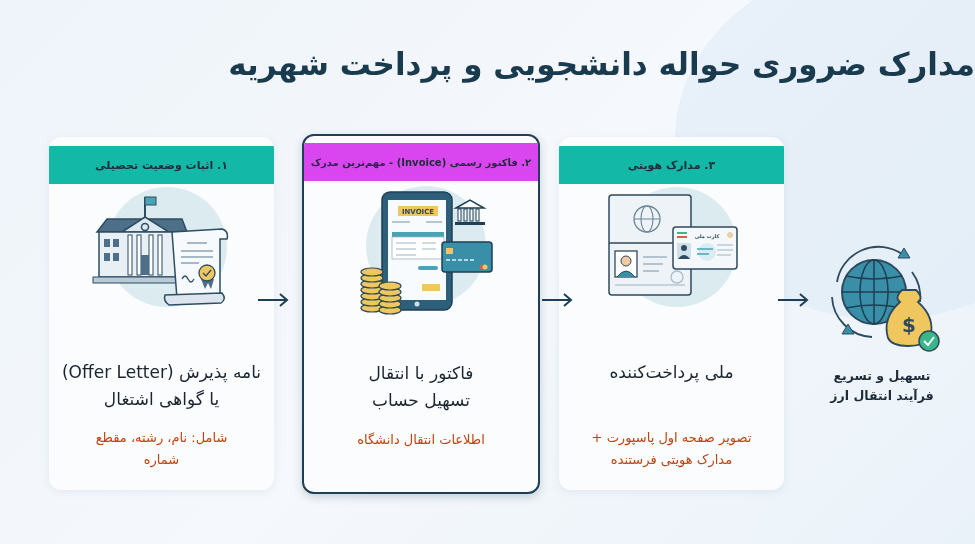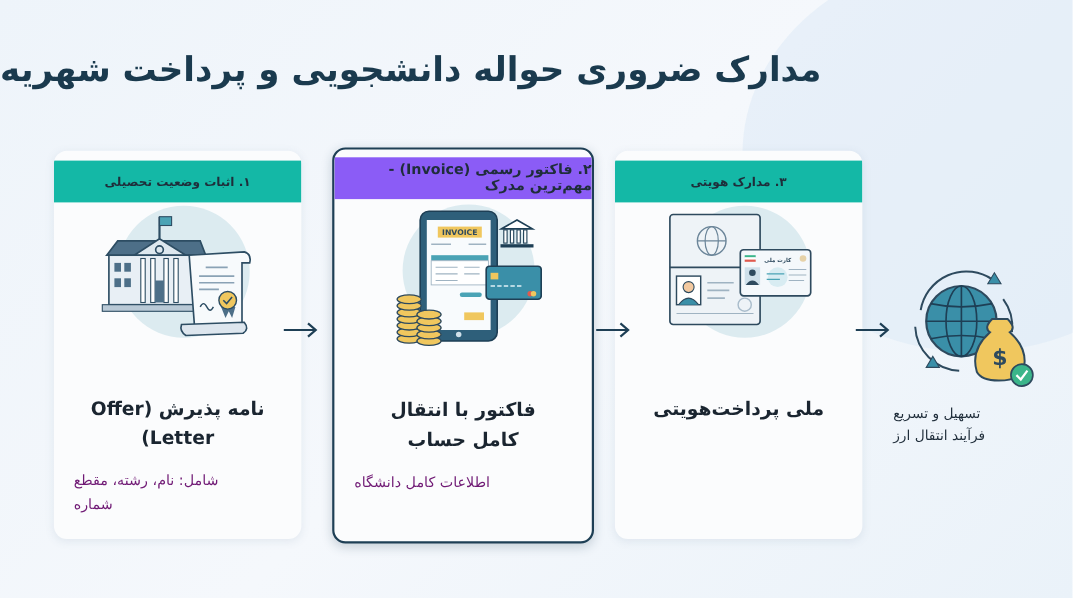--- a/index.html
+++ b/index.html
@@ -8,65 +8,65 @@
     position: relative;
     background: linear-gradient(135deg, #eef4fa 0%, #f5f8fc 50%, #eaf2f9 100%);
     font-family: "DejaVu Sans", sans-serif;
     color: #1f2d3a;
   }
   .bg-blob {
     position: absolute; right: -120px; top: -40px; width: 420px; height: 360px;
     border-radius: 50%; background: rgba(220,233,245,0.55);
   }
   .title {
-    position: absolute; top: 46px; left: 0; width: 975px; text-align: left;
+    position: absolute; top: 46px; left: 0; width: 975px; text-align: right;
     font-size: 31px; font-weight: bold; color: #1a3a4e; direction: rtl;
   }
   .card {
     position: absolute; top: 137px; width: 225px; height: 353px;
     background: #fbfcfd; border-radius: 12px;
     box-shadow: 0 2px 8px rgba(80,110,140,0.10);
     overflow: hidden; direction: rtl;
   }
   .card.c1 { left: 49px; }
   .card.c2 { left: 302px; top: 134px; width: 238px; height: 360px; border: 2px solid #1e3f55; box-shadow: 0 3px 10px rgba(30,63,85,0.22); }
   .card.c3 { left: 559px; }
   .card-head {
     height: 38px; margin-top: 9px; background: #14b8a6;
     display: flex; align-items: center; justify-content: center;
     font-size: 11px; font-weight: bold; color: #1f2d3a;
   }
-  .card.c2 .card-head { margin-top: 7px; background: #8b5cf6; font-size: 13px; }
+  .card.c2 .card-head { margin-top: 7px; background: #d946ef; font-size: 10px; }
   .illus {
     position: absolute; top: 50px; left: 50%; transform: translateX(-50%);
     width: 150px; height: 140px;
   }
   .illus .circle {
     position: absolute; left: 20px; top: 0; width: 120px; height: 120px; border-radius: 50%;
     background: #dcebf0;
   }
   .illus svg { position: absolute; left: 0; top: 0; }
   .card-main {
     position: absolute; top: 222px; left: 0; width: 100%; text-align: center;
-    font-size: 17px; font-weight: bold; line-height: 27px; color: #1a2530; padding: 0 10px;
+    font-size: 17px; font-weight: normal; line-height: 27px; color: #1a2530; padding: 0 10px;
   }
   .card-sub {
-    position: absolute; top: 290px; left: 0; width: 100%; text-align: left;
-    font-size: 13px; line-height: 22px; color: #701a75; padding: 0 18px;
+    position: absolute; top: 290px; left: 0; width: 100%; text-align: center;
+    font-size: 13px; line-height: 22px; color: #c2410c; padding: 0 18px;
   }
   .card.c2 .card-main { top: 224px; }
   .card.c2 .card-sub { top: 293px; }
   .arrow { position: absolute; top: 292px; width: 34px; height: 16px; }
   .arrow.a1 { left: 256px; }
   .arrow.a2 { left: 540px; }
   .arrow.a3 { left: 776px; }
   .final { position: absolute; left: 812px; top: 242px; width: 140px; height: 170px; direction: rtl; }
   .final-text {
-    position: absolute; top: 124px; left: 0; width: 100%; text-align: left;
-    font-size: 12.5px; line-height: 20px; color: #1f2d3a;
+    position: absolute; top: 124px; left: 0; width: 100%; text-align: center;
+    font-size: 12.5px; line-height: 20px; color: #1f2d3a; font-weight: bold;
   }
 </style>
 </head>
 <body>
 
 <div class="bg-blob"></div>
 
 <h1 class="title">مدارک ضروری حواله دانشجویی و پرداخت شهریه</h1>
 
 <div class="card c1">
@@ -100,20 +100,21 @@
       <line x1="94" y1="70" x2="126" y2="70" stroke="#8aa2b5" stroke-width="1.5"></line>
       <line x1="94" y1="76" x2="112" y2="76" stroke="#8aa2b5" stroke-width="1.5"></line>
       <path d="M95,92 q3,-6 6,0 t6,0" fill="none" stroke="#2d4d63" stroke-width="1.3"></path>
       <polygon points="114,92 118,102 121,96 124,102 127,92" fill="#4d6f88"></polygon>
       <circle cx="120" cy="86" r="8" fill="#f0c75e" stroke="#2d4d63" stroke-width="1.3"></circle>
       <path d="M116,86 l3,3 l5,-6" fill="none" stroke="#2d4d63" stroke-width="1.4"></path>
     </svg>
   </div>
   <div class="card-main">
     <div>نامه پذیرش (Offer Letter)</div>
+    <div>یا گواهی اشتغال</div>
   </div>
   <div class="card-sub">
     <div>شامل: نام، رشته، مقطع</div>
     <div>شماره</div>
   </div>
 </div>
 
 <div class="card c2">
   <div class="card-head">۲. فاکتور رسمی (Invoice) - مهم‌ترین مدرک</div>
   <div class="illus">
@@ -160,24 +161,24 @@
         <ellipse cx="44" cy="124" rx="11" ry="4"></ellipse>
           <ellipse cx="44" cy="118" rx="11" ry="4"></ellipse>
           <ellipse cx="44" cy="112" rx="11" ry="4"></ellipse>
           <ellipse cx="44" cy="106" rx="11" ry="4"></ellipse>
           <ellipse cx="44" cy="100" rx="11" ry="4"></ellipse>
       </g>
     </svg>
   </div>
   <div class="card-main">
     <div>فاکتور با انتقال</div>
-    <div>کامل حساب</div>
+    <div>تسهیل حساب</div>
   </div>
   <div class="card-sub">
-    <div>اطلاعات کامل دانشگاه</div>
+    <div>اطلاعات انتقال دانشگاه</div>
   </div>
 </div>
 
 <div class="card c3">
   <div class="card-head">۳. مدارک هویتی</div>
   <div class="illus">
     <div class="circle"></div>
     <svg width="150" height="140" viewBox="0 0 150 140">
       <rect x="12" y="8" width="82" height="100" rx="3" fill="#eef3f7" stroke="#2e4a5e" stroke-width="1.5"></rect>
       <line x1="12" y1="56" x2="94" y2="56" stroke="#2e4a5e" stroke-width="1.5"></line>
@@ -204,21 +205,25 @@
         <path d="M81,72 q6,-8 12,0" fill="#2e4a5e"></path>
       <circle cx="110" cy="65" r="9" fill="#d8ecf2"></circle>
       <line x1="100" y1="62" x2="116" y2="62" stroke="#4aa3b5" stroke-width="1.3"></line>
       <line x1="100" y1="67" x2="112" y2="67" stroke="#4aa3b5" stroke-width="1.3"></line>
       <line x1="120" y1="58" x2="136" y2="58" stroke="#9fb3c2"></line>
         <line x1="120" y1="63" x2="136" y2="63" stroke="#9fb3c2"></line>
         <line x1="120" y1="68" x2="134" y2="68" stroke="#9fb3c2"></line>
     </svg>
   </div>
   <div class="card-main">
-    <div>ملی پرداخت‌هویتی</div>
+    <div>ملی پرداخت‌کننده</div>
+  </div>
+  <div class="card-sub">
+    <div>تصویر صفحه اول پاسپورت +</div>
+    <div>مدارک هویتی فرستنده</div>
   </div>
 </div>
 
 <svg class="arrow a1" viewBox="0 0 34 16">
     <line x1="2" y1="8" x2="30" y2="8" stroke="#1e3f55" stroke-width="2"></line>
     <polyline points="24,2 31,8 24,14" fill="none" stroke="#1e3f55" stroke-width="2"></polyline>
   </svg>
 <svg class="arrow a2" viewBox="0 0 34 16">
     <line x1="2" y1="8" x2="30" y2="8" stroke="#1e3f55" stroke-width="2"></line>
     <polyline points="24,2 31,8 24,14" fill="none" stroke="#1e3f55" stroke-width="2"></polyline>

